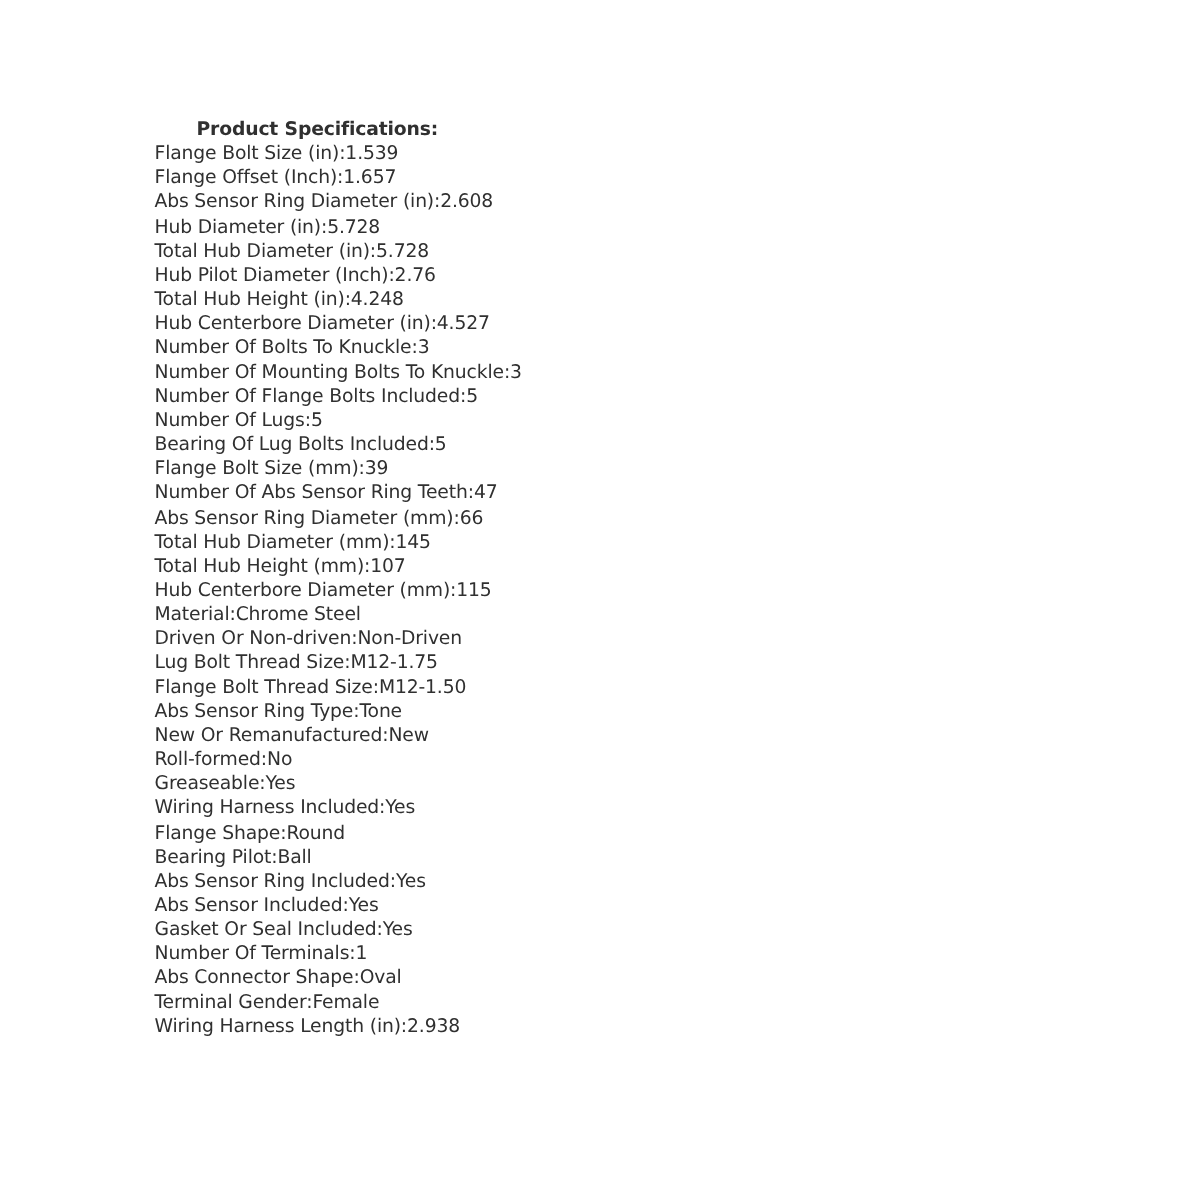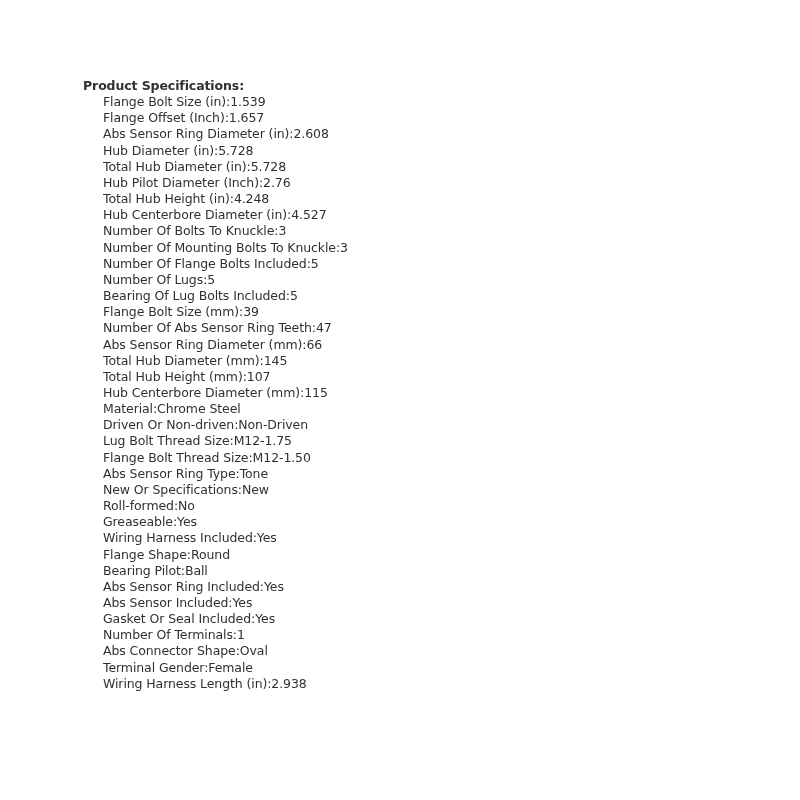--- a/index.html
+++ b/index.html
@@ -20,20 +20,21 @@
     width: 660px;
     font-family: "DejaVu Sans", "Liberation Sans", sans-serif;
     font-size: 12.5px;
     line-height: 16.15px;
     letter-spacing: -0.1px;
     color: #303030;
     white-space: nowrap;
   }
   .spec-title {
     font-weight: bold;
+    margin-left: 48px;
   }
   .spec-line {
     font-weight: normal;
     margin-left: 20px;
   }
   .spec-label, .spec-sep, .spec-value {
     display: inline;
   }
 </style>
 </head>
@@ -59,21 +60,21 @@
       <div class="spec-line"><span class="spec-label">Number Of Abs Sensor Ring Teeth</span><span class="spec-sep">:</span><span class="spec-value">47</span></div>
       <div class="spec-line"><span class="spec-label">Abs Sensor Ring Diameter (mm)</span><span class="spec-sep">:</span><span class="spec-value">66</span></div>
       <div class="spec-line"><span class="spec-label">Total Hub Diameter (mm)</span><span class="spec-sep">:</span><span class="spec-value">145</span></div>
       <div class="spec-line"><span class="spec-label">Total Hub Height (mm)</span><span class="spec-sep">:</span><span class="spec-value">107</span></div>
       <div class="spec-line"><span class="spec-label">Hub Centerbore Diameter (mm)</span><span class="spec-sep">:</span><span class="spec-value">115</span></div>
       <div class="spec-line"><span class="spec-label">Material</span><span class="spec-sep">:</span><span class="spec-value">Chrome Steel</span></div>
       <div class="spec-line"><span class="spec-label">Driven Or Non-driven</span><span class="spec-sep">:</span><span class="spec-value">Non-Driven</span></div>
       <div class="spec-line"><span class="spec-label">Lug Bolt Thread Size</span><span class="spec-sep">:</span><span class="spec-value">M12-1.75</span></div>
       <div class="spec-line"><span class="spec-label">Flange Bolt Thread Size</span><span class="spec-sep">:</span><span class="spec-value">M12-1.50</span></div>
       <div class="spec-line"><span class="spec-label">Abs Sensor Ring Type</span><span class="spec-sep">:</span><span class="spec-value">Tone</span></div>
-      <div class="spec-line"><span class="spec-label">New Or Specifications</span><span class="spec-sep">:</span><span class="spec-value">New</span></div>
+      <div class="spec-line"><span class="spec-label">New Or Remanufactured</span><span class="spec-sep">:</span><span class="spec-value">New</span></div>
       <div class="spec-line"><span class="spec-label">Roll-formed</span><span class="spec-sep">:</span><span class="spec-value">No</span></div>
       <div class="spec-line"><span class="spec-label">Greaseable</span><span class="spec-sep">:</span><span class="spec-value">Yes</span></div>
       <div class="spec-line"><span class="spec-label">Wiring Harness Included</span><span class="spec-sep">:</span><span class="spec-value">Yes</span></div>
       <div class="spec-line"><span class="spec-label">Flange Shape</span><span class="spec-sep">:</span><span class="spec-value">Round</span></div>
       <div class="spec-line"><span class="spec-label">Bearing Pilot</span><span class="spec-sep">:</span><span class="spec-value">Ball</span></div>
       <div class="spec-line"><span class="spec-label">Abs Sensor Ring Included</span><span class="spec-sep">:</span><span class="spec-value">Yes</span></div>
       <div class="spec-line"><span class="spec-label">Abs Sensor Included</span><span class="spec-sep">:</span><span class="spec-value">Yes</span></div>
       <div class="spec-line"><span class="spec-label">Gasket Or Seal Included</span><span class="spec-sep">:</span><span class="spec-value">Yes</span></div>
       <div class="spec-line"><span class="spec-label">Number Of Terminals</span><span class="spec-sep">:</span><span class="spec-value">1</span></div>
       <div class="spec-line"><span class="spec-label">Abs Connector Shape</span><span class="spec-sep">:</span><span class="spec-value">Oval</span></div>

